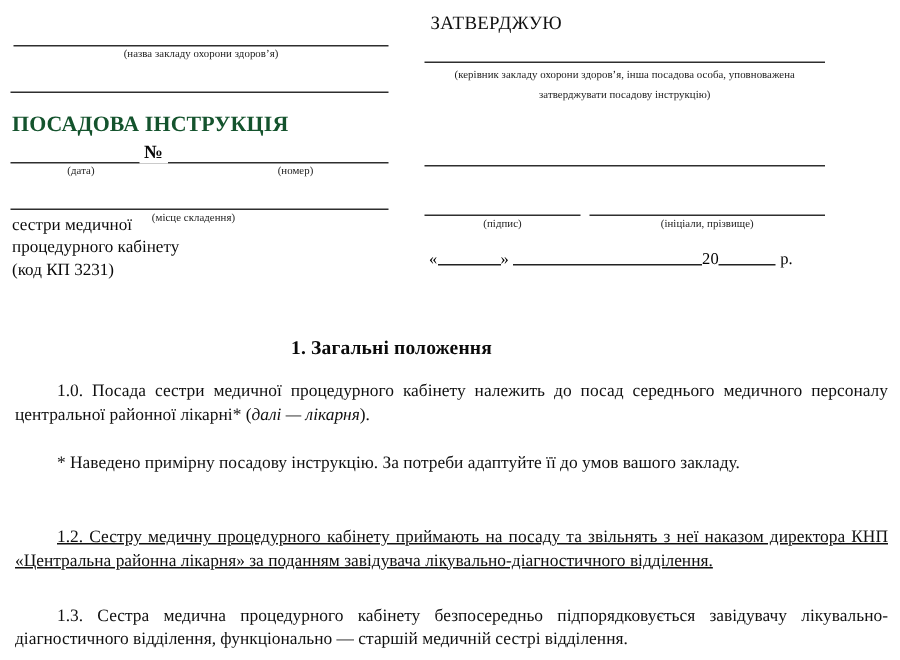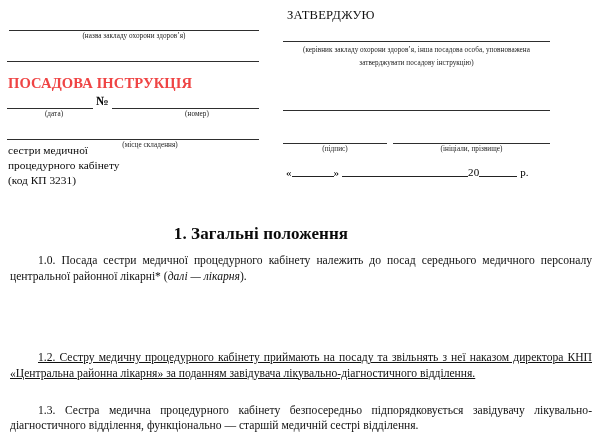--- a/index.html
+++ b/index.html
@@ -49,21 +49,21 @@
     letter-spacing: 0.2px;
     color: #111;
   }
 
   #doc-title {
     left: 8px;
     top: 75px;
     font-size: 14.6px;
     font-weight: bold;
     letter-spacing: 0.1px;
-    color: #ef4444;
+    color: #14532d;
   }
 
   #doc-number-mark {
     left: 93px;
     top: 94px;
     font-size: 12.5px;
     font-weight: bold;
     color: #0a0a0a;
     background: #ffffff;
     padding: 0 3px;
@@ -111,21 +111,21 @@
     height: 10px;
     vertical-align: -1px;
   }
 
   
   #section-heading {
     left: 0;
     top: 224px;
     width: 522px;
     text-align: center;
-    font-size: 17px;
+    font-size: 13px;
     font-weight: bold;
     color: #0a0a0a;
     letter-spacing: 0.1px;
   }
 
   .para {
     position: absolute;
     left: 10px;
     width: 582px;
     font-size: 11.6px;
@@ -155,21 +155,21 @@
 
   <div class="abs" id="doc-title">ПОСАДОВА ІНСТРУКЦІЯ</div>
 
   <div class="abs" id="doc-number-mark">№</div>
 
   <div class="rule" style="left:7px; top:108px; width:252px;"></div>
   <div class="caption" style="left:7px; top:111px; width:94px;">(дата)</div>
   <div class="caption" style="left:150px; top:111px; width:94px;">(номер)</div>
 
   <div class="rule" style="left:7px; top:139px; width:252px;"></div>
-  <div class="caption" style="left:24px; top:142px; width:252px;">(місце складення)</div>
+  <div class="caption" style="left:3px; top:142px; width:252px;">(місце складення)</div>
 
   <div class="abs" id="position-block">сестри медичної
 процедурного кабінету
 (код КП 3231)</div>
 
   <div class="abs" id="approve-heading">ЗАТВЕРДЖУЮ</div>
 
   <div class="rule" style="left:283px; top:41px; width:267px;"></div>
   <div class="caption wrap" style="left:289px; top:44px; width:255px; line-height:1.75;">(керівник закладу охорони здоров’я, інша посадова особа, уповноважена затверджувати посадову інструкцію)</div>
 
@@ -184,18 +184,19 @@
   <div class="abs" id="date-line">
     <span>«</span><span class="blank-s"></span><span>»</span>
     <span class="blank-l"></span><span>20</span><span class="blank-m"></span>
     <span>р.</span>
   </div>
 
   <div class="abs" id="section-heading">1. Загальні положення</div>
 
   <div class="para" id="p-11"><span class="ind"></span><span>1.0. Посада сестри медичної процедурного кабінету належить до посад середнього медичного персоналу центральної районної лікарні* (</span><span class="ital">далі — лікарня</span><span>).</span></div>
 
+  <div class="para" id="p-note"><span class="ind"></span><span>* Наведено примірну посадову інструкцію. За потреби адаптуйте її до умов вашого закладу.</span></div>
 
   <div class="para" id="p-12"><span class="ind"></span><span>1.2. Сестру медичну процедурного кабінету приймають на посаду та звільнять з неї наказом директора КНП «Центральна районна лікарня» за поданням завідувача лікувально-діагностичного відділення.</span></div>
 
   <div class="para" id="p-13"><span class="ind"></span><span>1.3. Сестра медична процедурного кабінету безпосередньо підпорядковується завідувачу лікувально-діагностичного відділення, функціонально — старшій медичній сестрі відділення.</span></div>
 
 </div>
 
 </body></html>

